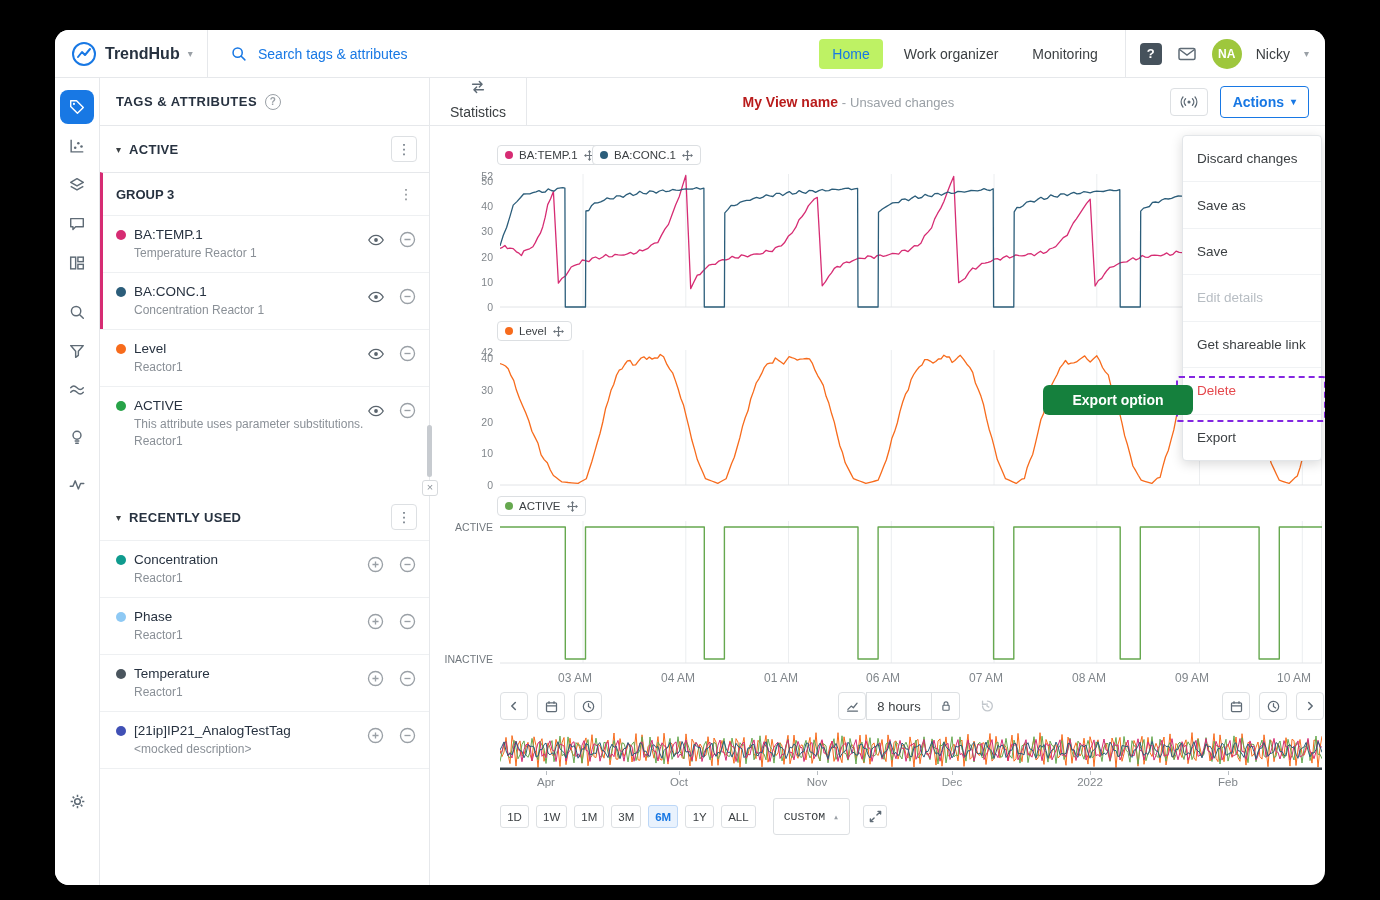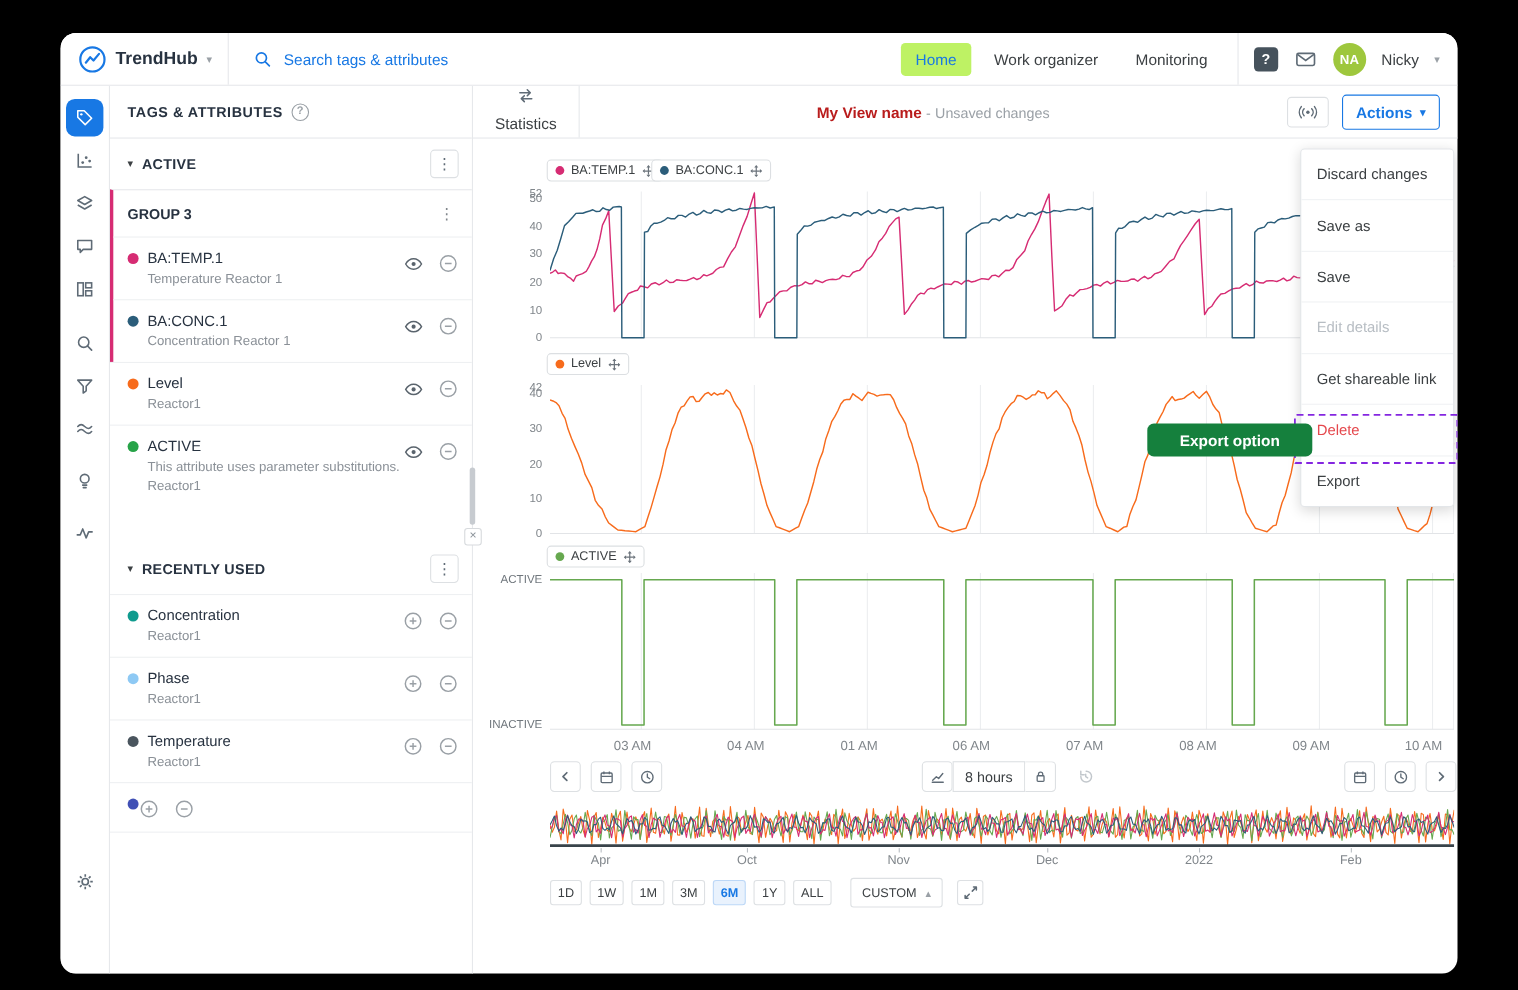--- a/index.html
+++ b/index.html
@@ -64,21 +64,21 @@
   .xlab{position:absolute;width:50px;text-align:left;font-size:12px;color:#80868b;}
   .mlab{position:absolute;width:50px;text-align:center;font-size:11.5px;color:#80868b;}
   .mtick{position:absolute;width:1px;height:4px;background:#b9bec3;}
   
   .sq-btn{position:absolute;width:28px;height:28px;border:1px solid #dde0e3;border-radius:4px;background:#fff;color:#5f6b76;display:flex;align-items:center;justify-content:center;cursor:pointer;}
   .range-field{position:absolute;width:66px;height:28px;border:1px solid #dde0e3;background:#fff;color:#3c4043;font-size:13px;display:flex;align-items:center;justify-content:center;cursor:pointer;}
   .ghost-btn{position:absolute;width:28px;height:28px;color:#c2c7cc;display:flex;align-items:center;justify-content:center;}
   .zoomrow{position:absolute;left:445px;top:768px;display:flex;align-items:center;gap:7px;z-index:5;}
   .zbtn{min-width:29px;height:23px;padding:0 6px;border:1px solid #dde0e3;border-radius:3px;background:#fff;font-size:11.5px;color:#3c4043;display:flex;align-items:center;justify-content:center;cursor:pointer;font-family:"Liberation Sans",sans-serif;}
   .zbtn.active{background:#e9f2fd;color:#1878e4;border-color:#bcd7f7;font-weight:bold;}
-  .custom-btn{height:27px;border:1px solid #dde0e3;border-radius:3px;background:#fff;font-size:11.5px;color:#3c4043;display:flex;align-items:center;gap:8px;padding:0 10px;margin-left:10px;cursor:pointer;font-family:Liberation Sans, sans-serif;}
+  .custom-btn{height:37px;border:1px solid #dde0e3;border-radius:3px;background:#fff;font-size:11.5px;color:#3c4043;display:flex;align-items:center;gap:8px;padding:0 10px;margin-left:10px;cursor:pointer;font-family:Liberation Mono, monospace;}
   .exp-btn{width:24px;height:23px;border:1px solid #dde0e3;border-radius:3px;background:#fff;color:#5f6b76;display:flex;align-items:center;justify-content:center;margin-left:6px;cursor:pointer;}
   
   .menu{position:absolute;left:1127px;top:105px;width:140px;height:326px;background:#fff;border:1px solid #e3e6e9;border-radius:4px;box-shadow:0 3px 12px rgba(0,0,0,.15);display:flex;flex-direction:column;z-index:52;}
   .mitem{flex:1;display:flex;align-items:center;padding:0 14px;font-size:13.5px;color:#3c4043;border-top:1px solid #f0f2f4;cursor:pointer;}
   .mitem:first-child{border-top:none;}
   .mitem.disabled{color:#b7bdc3;cursor:default;}
   .mitem.danger{color:#e5484d;}
   .dash-outline{position:absolute;left:1121px;top:346px;width:150px;height:46px;border:2px dashed #8426e0;border-radius:3px;z-index:56;pointer-events:none;}
   .callout{position:absolute;left:988px;top:319px;width:150px;height:30px;background:#15803d;color:#fff;border-radius:6px;display:flex;align-items:center;justify-content:center;font-weight:bold;font-size:14px;z-index:60;margin-top:36px;}
   
@@ -374,20 +374,24 @@
             <svg width="19" height="19" viewBox="0 0 20 20" fill="none" stroke="currentColor" stroke-width="1.4">
               <circle cx="10" cy="10" r="7.4"></circle>
               <path d="M6.8 10h6.4"></path>
             </svg>
           </span>
       </div>
     </div>
 
     <div class="tagrow" style="padding-left:16px;border-bottom:1px solid #eef0f2">
       <span class="dot" style="background: rgb(64, 80, 181);"></span>
+      <div class="taginfo">
+        <div class="tagname">[21ip]IP21_AnalogTestTag</div>
+        <div class="tagdesc">&lt;mocked description&gt;</div>
+      </div>
       <div class="tagacts">
         <span class="circbtn">
             <svg width="19" height="19" viewBox="0 0 20 20" fill="none" stroke="currentColor" stroke-width="1.4">
               <circle cx="10" cy="10" r="7.4"></circle>
               <path d="M6.8 10h6.4M10 6.8v6.4"></path>
             </svg>
           </span>
         <span class="circbtn">
             <svg width="19" height="19" viewBox="0 0 20 20" fill="none" stroke="currentColor" stroke-width="1.4">
               <circle cx="10" cy="10" r="7.4"></circle>

